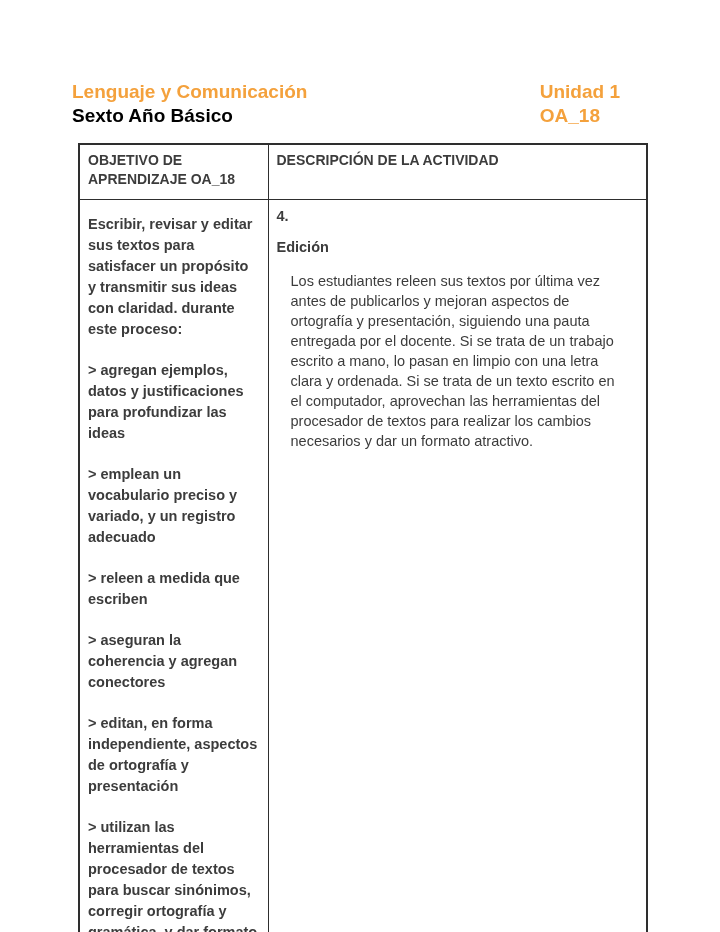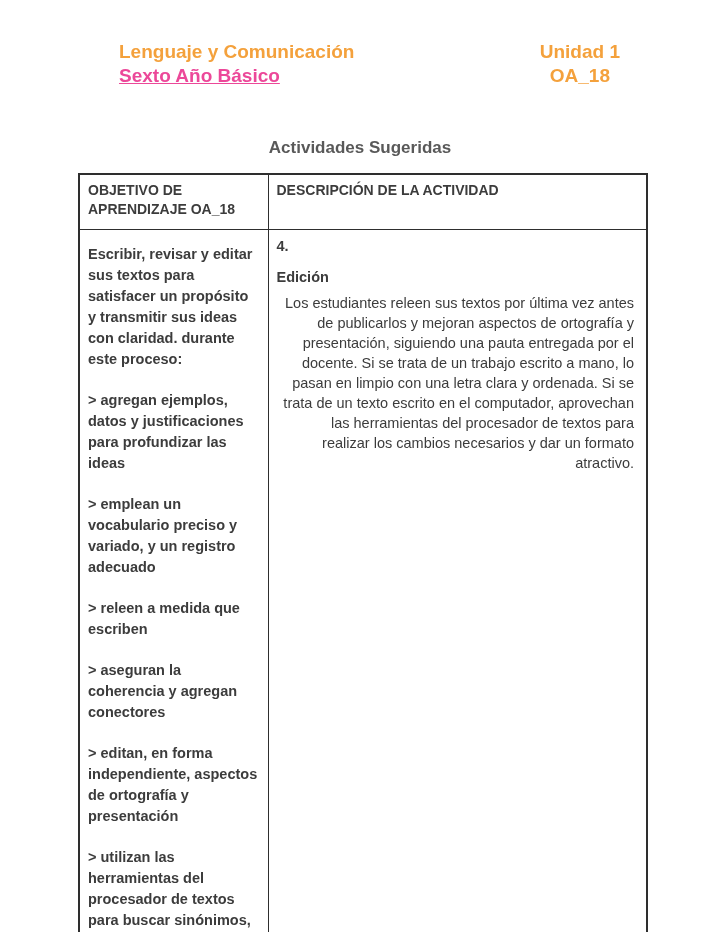--- a/index.html
+++ b/index.html
@@ -10,30 +10,31 @@
     height: 932px;
     background: #ffffff;
     font-family: "Liberation Sans", sans-serif;
     color: #3c3c3c;
     overflow: hidden;
   }
   .doc-header {
     display: flex;
     justify-content: space-between;
     align-items: flex-start;
-    padding: 40px 100px 0 119px;
+    padding: 40px 100px 0 72px;
+    margin-top: 40px;
   }
   .doc-header .left, .doc-header .right {
     font-size: 19px;
     font-weight: bold;
     line-height: 24px;
   }
-  .doc-header .right { text-align: center; }
+  .doc-header .right { text-align: left; }
   .accent { color: #f4a13c; }
-  .grade-line { color: #ec4899; text-decoration: underline; }
+  .grade-line { color: #000000; }
   .doc-title {
     margin-top: 50px;
     text-align: center;
     font-size: 17px;
     font-weight: bold;
     color: #595959;
   }
   .activity-table {
     margin: 15px 0 0 78px;
     width: 568px;
@@ -72,39 +73,38 @@
   .description-cell {
     font-size: 14.5px;
     line-height: 20px;
     color: #3c3c3c;
   }
   .activity-number, .activity-subtitle {
     font-weight: bold;
     margin-bottom: 11px;
   }
   .activity-subtitle { margin-bottom: 6px; }
-  .activity-description { margin: 4px; text-align: right; }
+  .activity-description { margin: 14px; }
 </style>
 </head>
 <body>
 
 <div class="page">
 
   <div class="doc-header">
     <div class="left">
       <div class="accent">Lenguaje y Comunicación</div>
       <div class="grade-line">Sexto Año Básico</div>
     </div>
     <div class="right">
       <div class="accent">Unidad 1</div>
       <div class="accent">OA_18</div>
     </div>
   </div>
 
-  <div class="doc-title">Actividades Sugeridas</div>
 
   <table class="activity-table">
     <colgroup>
       <col class="col-objective">
       <col class="col-description">
     </colgroup>
     <thead>
       <tr>
         <th class="objective-header">OBJETIVO DE APRENDIZAJE OA_18</th>
         <th class="description-header">DESCRIPCIÓN DE LA ACTIVIDAD</th>

